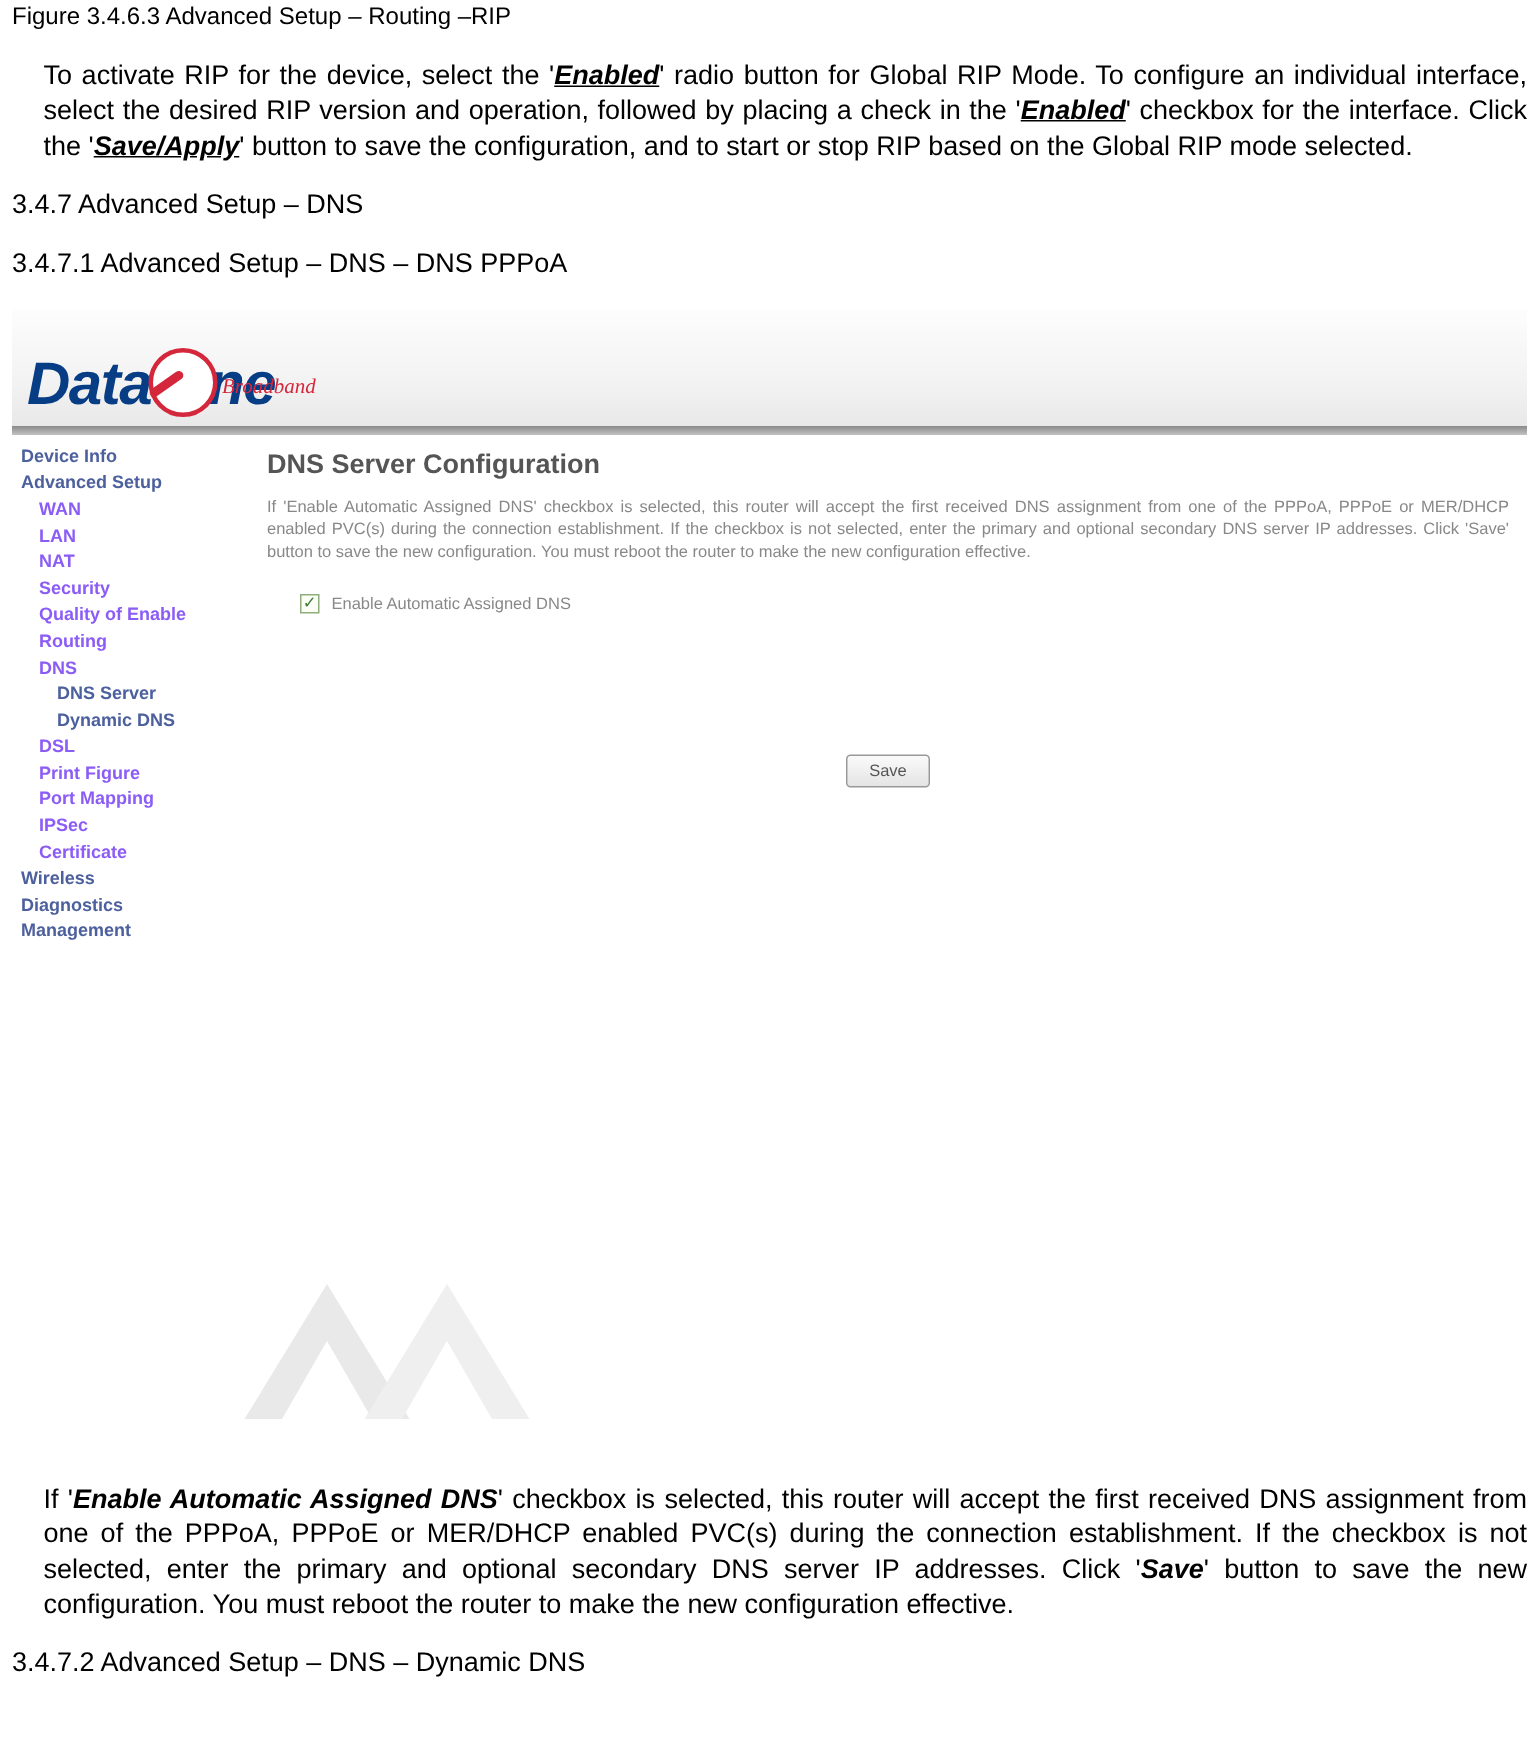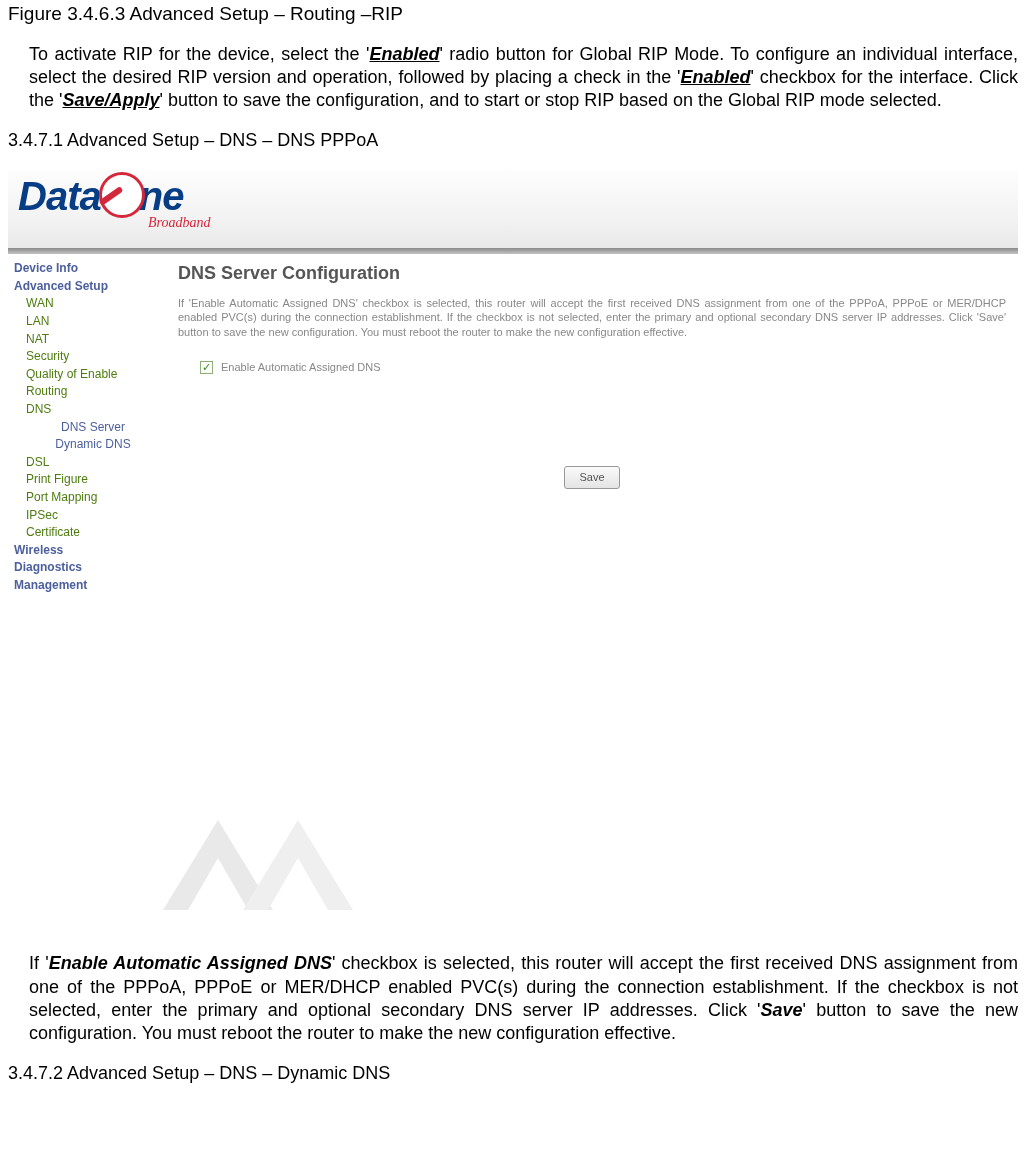--- a/index.html
+++ b/index.html
@@ -5,21 +5,21 @@
   * { box-sizing: border-box; margin: 0; padding: 0; }
   body {
     font-family: Arial, Helvetica, sans-serif;
     background: #ffffff;
     width: 1026px;
     color: #000;
     font-size: 18px;
     line-height: 1.3;
   }
   .doc-section { padding: 2px 8px 2px 8px; }
-  .fig-caption { font-size: 19px; margin-bottom: 16px; }
+  .fig-caption { font-size: 16px; margin-bottom: 16px; }
   .para { text-align: justify; margin-bottom: 16px; margin-left: 21px; }
   .bold-italic { font-weight: bold; font-style: italic; text-decoration: underline; }
   .bold-italic-nu { font-weight: bold; font-style: italic; }
   .section-heading { font-size: 18px; margin-bottom: 16px; }
 
   
   .router-shot {
     width: 1010px;
     margin: 0 8px 16px 8px;
     border: 0;
@@ -27,21 +27,21 @@
     position: relative;
   }
   .router-header {
     height: 78px;
     position: relative;
     background: linear-gradient(to bottom, #fdfdfd 0%, #f2f2f2 65%, #e8e8e8 100%);
     overflow: hidden;
   }
   .logo-wrap {
     position: absolute;
-    top: 0; left: 10px;
+    top: 24px; left: 10px;
     display: flex; align-items: flex-start;
   }
   .logo-data {
     font-family: Arial, sans-serif;
     font-weight: 900;
     font-style: italic;
     font-size: 40px;
     letter-spacing: -1px;
     color: #063d84;
     display: inline-block;
@@ -94,22 +94,22 @@
     width: 140px;
     flex-shrink: 0;
     padding: 6px 0 0 4px;
     font-size: 12px;
     font-family: Verdana, Arial, sans-serif;
     color: #4a5f9f;
     background: #ffffff;
     filter: blur(0.3px);
   }
   .sidebar .lvl1 { padding: 1px 0 1px 2px; font-weight: bold; color: #4d609e; cursor: pointer; }
-  .sidebar .lvl2 { padding: 1px 0 1px 14px; font-weight: normal; color: #4d7c0f; cursor: pointer; }
-  .sidebar .lvl3 { padding: 1px 0 1px 26px; font-weight: normal; color: #4d609e; cursor: pointer; text-align: center; }
+  .sidebar .lvl2 { padding: 1px 0 1px 14px; font-weight: bold; color: #8b5cf6; cursor: pointer; }
+  .sidebar .lvl3 { padding: 1px 0 1px 26px; font-weight: bold; color: #4d609e; cursor: pointer; }
   .main-panel {
     flex: 1;
     padding: 8px 12px 12px 30px;
     font-family: Verdana, Arial, sans-serif;
     color: #6a6a6a;
     filter: blur(0.4px);
   }
   .panel-title {
     font-size: 18px;
     font-weight: bold;
@@ -164,20 +164,21 @@
 </head>
 <body>
 
 <div class="doc-section">
   <div class="fig-caption">Figure 3.4.6.3 Advanced Setup – Routing –RIP</div>
 
   <div class="para">
     <span>To activate RIP for the device, select the '</span><span class="bold-italic">Enabled</span><span>' radio button for Global RIP Mode. To configure an individual interface, select the desired RIP version and operation, followed by placing a check in the '</span><span class="bold-italic">Enabled</span><span>' checkbox for the interface. Click the '</span><span class="bold-italic">Save/Apply</span><span>' button to save the configuration, and to start or stop RIP based on the Global RIP mode selected.</span>
   </div>
 
+  <div class="section-heading">3.4.7 Advanced Setup – DNS</div>
   <div class="section-heading">3.4.7.1 Advanced Setup – DNS – DNS PPPoA</div>
 </div>
 
 <div class="router-shot">
   <div class="router-header">
     <div class="logo-wrap">
       <span class="logo-data">Data</span>
       <span class="logo-swirl"></span>
       <span class="logo-ne">ne</span>
     </div>

